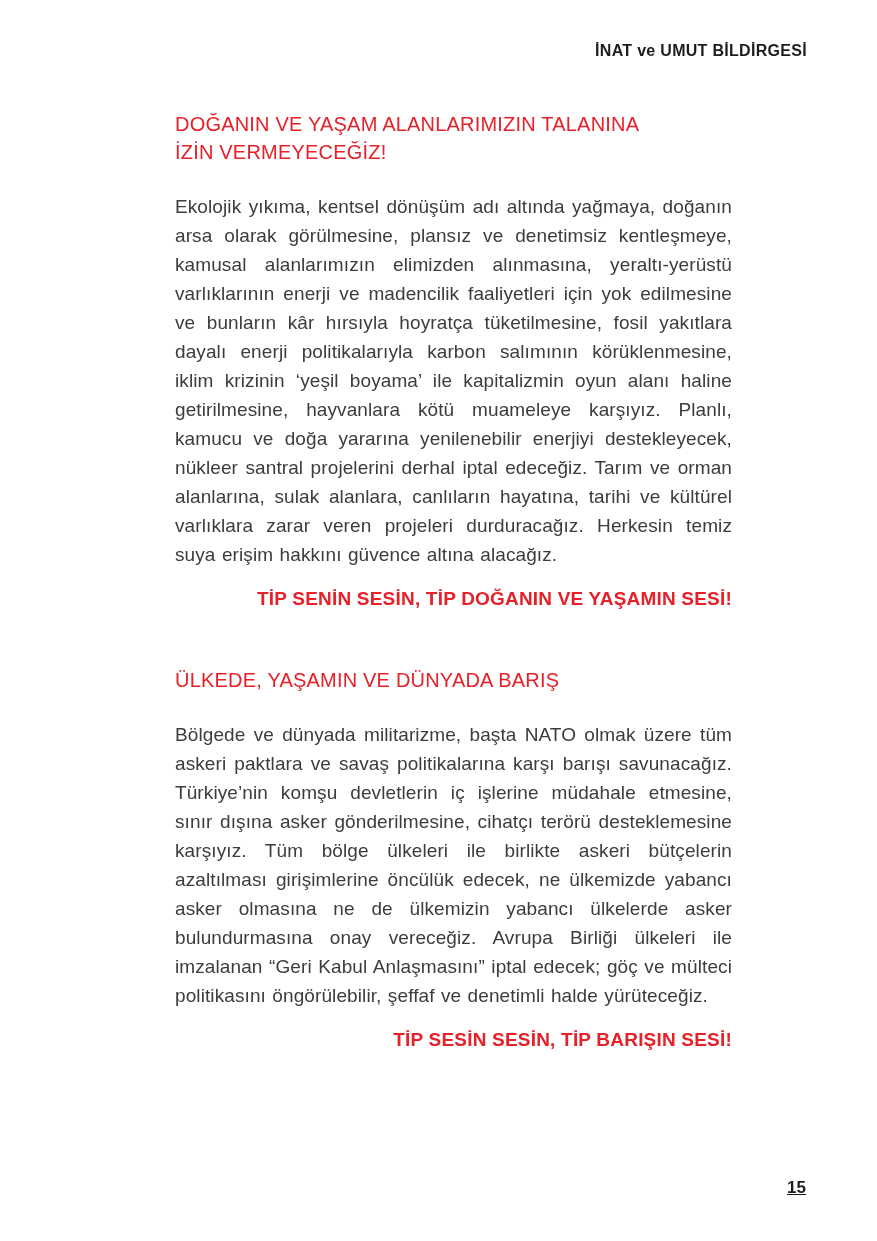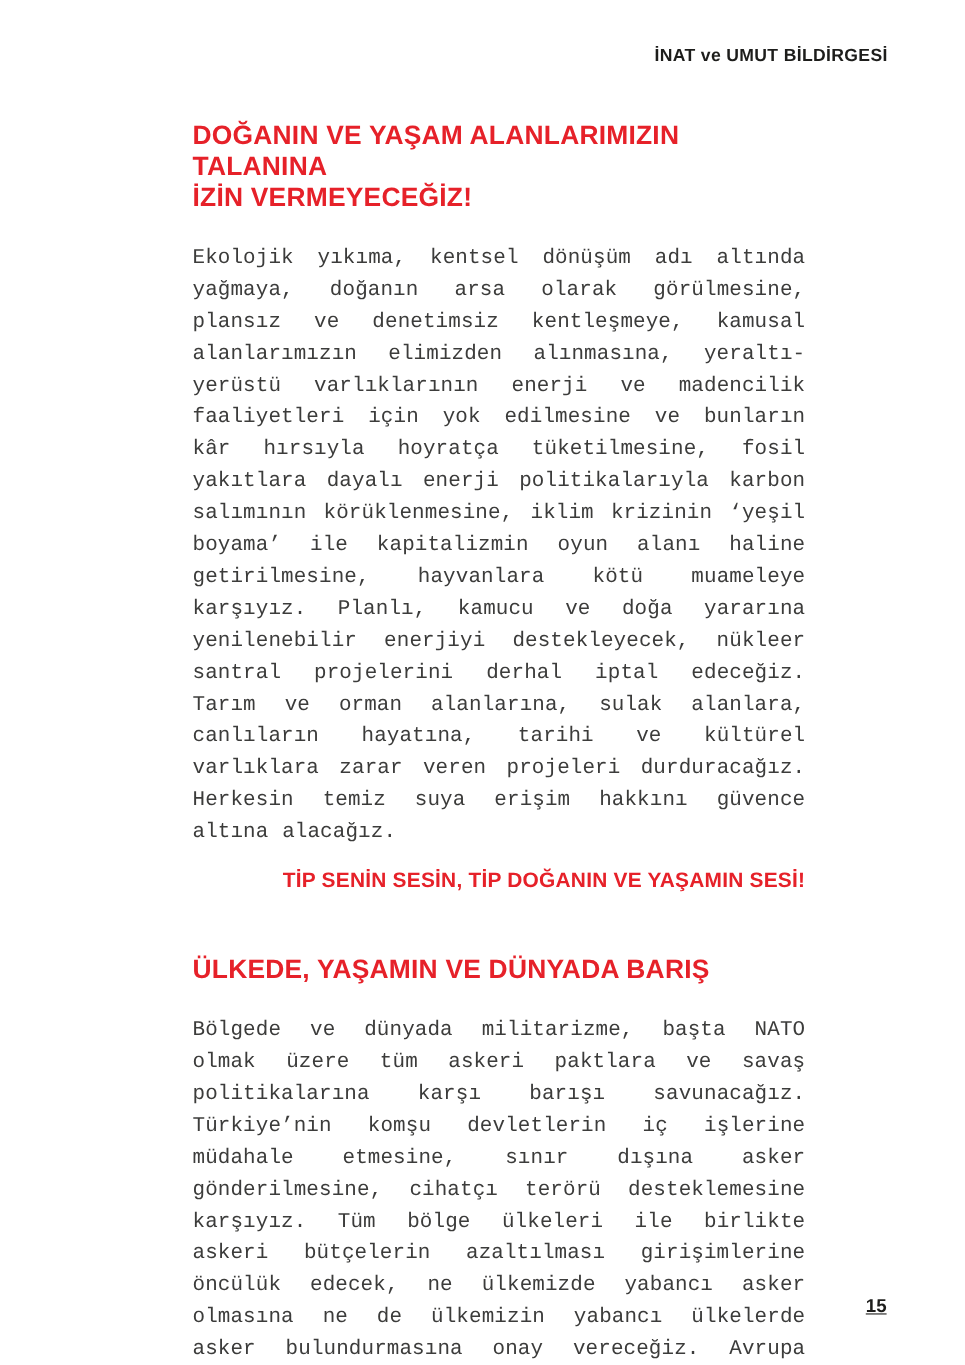--- a/index.html
+++ b/index.html
@@ -31,36 +31,35 @@
     white-space:nowrap;
   }
   .content{
     position:absolute;
     top:110px;
     left:175px;
     width:557px;
   }
   .section-heading{
     color:var(--accent-red);
-    font-size:24px;
+    font-size:20px;
     line-height:28px;
-    font-weight:bold;
+    font-weight:normal;
     letter-spacing:0.2px;
     white-space:pre-line;
     margin-bottom:26px;
   }
   .section-body{
     color:var(--body-text);
     font-size:19px;
     line-height:29px;
     text-align:justify;
     letter-spacing:0.1px;
     word-spacing:1px;
     margin-bottom:17px;
-    font-family:Liberation Mono, monospace;
   }
   .section-slogan{
     color:var(--accent-red);
     font-size:19px;
     line-height:26px;
     font-weight:bold;
     letter-spacing:0.2px;
     text-align:right;
   }
   .section + .section{

